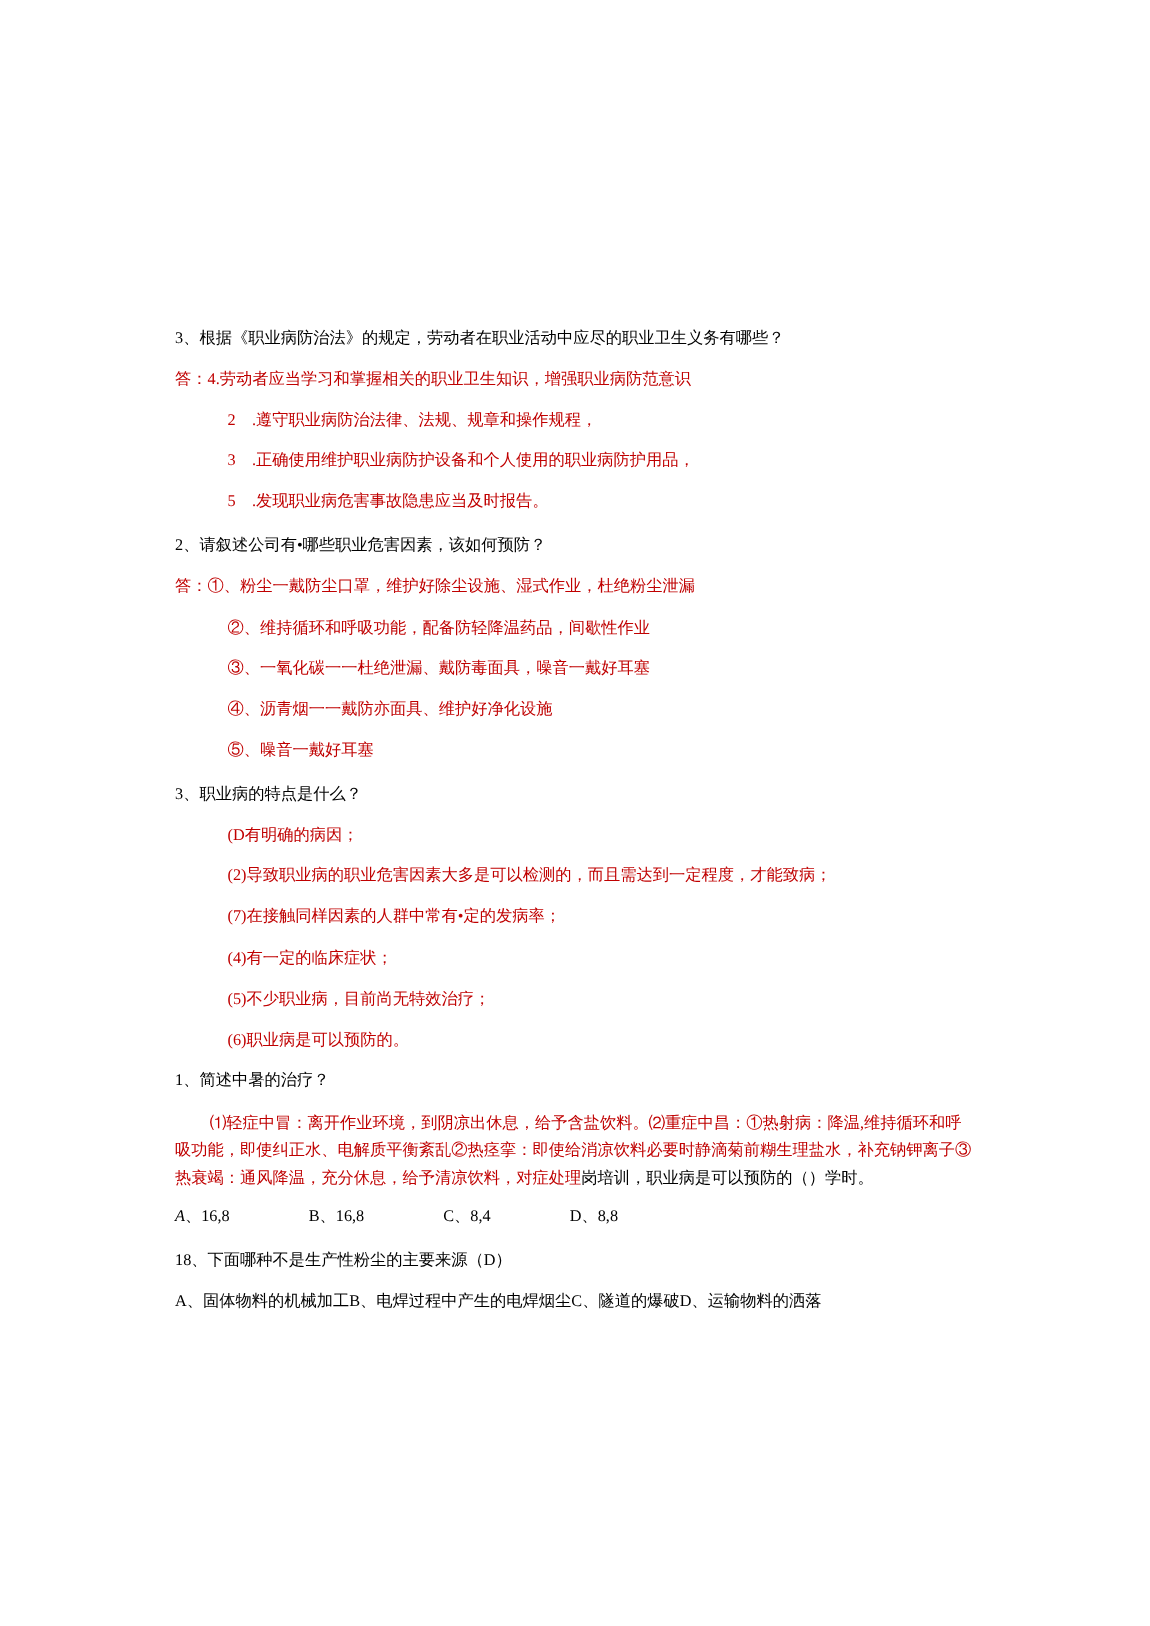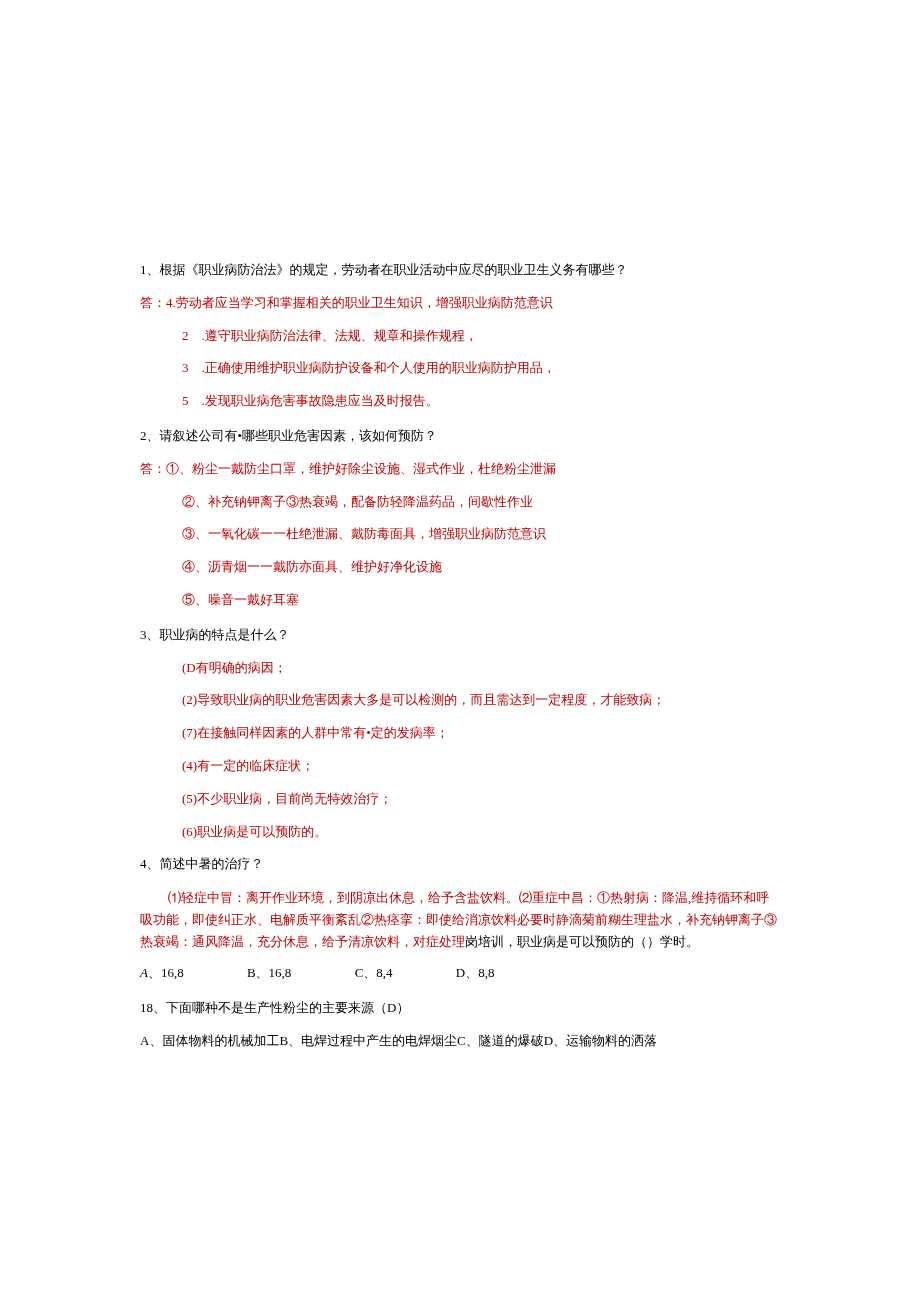--- a/index.html
+++ b/index.html
@@ -40,46 +40,46 @@
     .options {
       color: #000;
       margin-bottom: 14px;
     }
     .opt { display: inline-block; margin-right: 60px; text-align: right; }
     .italic { font-style: italic; font-family: "Times New Roman", serif; }
   </style>
 </head>
 <body>
 
-<div class="question">1、根据《职业病防治法》的规定，劳动者在职业活动中应尽的职业卫生义务有哪些？</div>
+<div class="question">3、根据《职业病防治法》的规定，劳动者在职业活动中应尽的职业卫生义务有哪些？</div>
 <div class="answer-line">答：4.劳动者应当学习和掌握相关的职业卫生知识，增强职业病防范意识</div>
 <div class="answer-indent">2　.遵守职业病防治法律、法规、规章和操作规程，</div>
 <div class="answer-indent">3　.正确使用维护职业病防护设备和个人使用的职业病防护用品，</div>
 <div class="answer-indent">5　.发现职业病危害事故隐患应当及时报告。</div>
 
 <div class="block"></div>
 
 <div class="question">2、请叙述公司有•哪些职业危害因素，该如何预防？</div>
 <div class="answer-line">答：①、粉尘一戴防尘口罩，维护好除尘设施、湿式作业，杜绝粉尘泄漏</div>
-<div class="answer-indent2">②、补充钠钾离子③热衰竭，配备防轻降温药品，间歇性作业</div>
-<div class="answer-indent2">③、一氧化碳一一杜绝泄漏、戴防毒面具，增强职业病防范意识</div>
+<div class="answer-indent2">②、维持循环和呼吸功能，配备防轻降温药品，间歇性作业</div>
+<div class="answer-indent2">③、一氧化碳一一杜绝泄漏、戴防毒面具，噪音一戴好耳塞</div>
 <div class="answer-indent2">④、沥青烟一一戴防亦面具、维护好净化设施</div>
 <div class="answer-indent2">⑤、噪音一戴好耳塞</div>
 
 <div class="block"></div>
 
 <div class="question">3、职业病的特点是什么？</div>
 <div class="answer-indent2">(D有明确的病因；</div>
 <div class="answer-indent2">(2)导致职业病的职业危害因素大多是可以检测的，而且需达到一定程度，才能致病；</div>
 <div class="answer-indent2">(7)在接触同样因素的人群中常有•定的发病率；</div>
 <div class="answer-indent2">(4)有一定的临床症状；</div>
 <div class="answer-indent2">(5)不少职业病，目前尚无特效治疗；</div>
 <div class="answer-indent2">(6)职业病是可以预防的。</div>
 
-<div class="question">4、简述中暑的治疗？</div>
+<div class="question">1、简述中暑的治疗？</div>
 <div class="para-mixed">
   <span style="padding-left:28px;"></span><span class="red">⑴轻症中冒：离开作业环境，到阴凉出休息，给予含盐饮料。⑵重症中昌：①热射病：降温,维持循环和呼吸功能，即使纠正水、电解质平衡紊乱②热痉挛：即使给消凉饮料必要时静滴菊前糊生理盐水，补充钠钾离子③热衰竭：通风降温，充分休息，给予清凉饮料，对症处理</span><span class="black">岗培训，职业病是可以预防的（）学时。</span>
 </div>
 
 <div class="options">
   <span class="opt"><span class="italic">A</span>、16,8</span>
   <span class="opt">B、16,8</span>
   <span class="opt">C、8,4</span>
   <span class="opt">D、8,8</span>
 </div>

